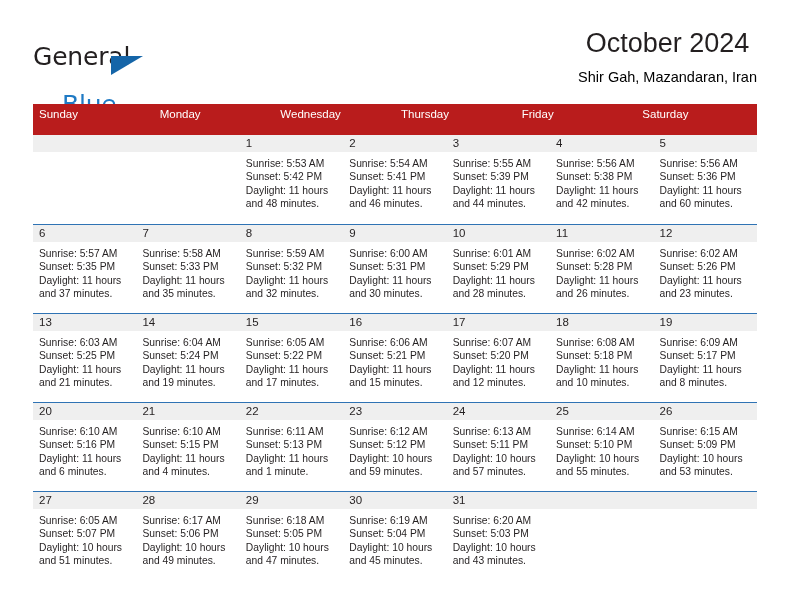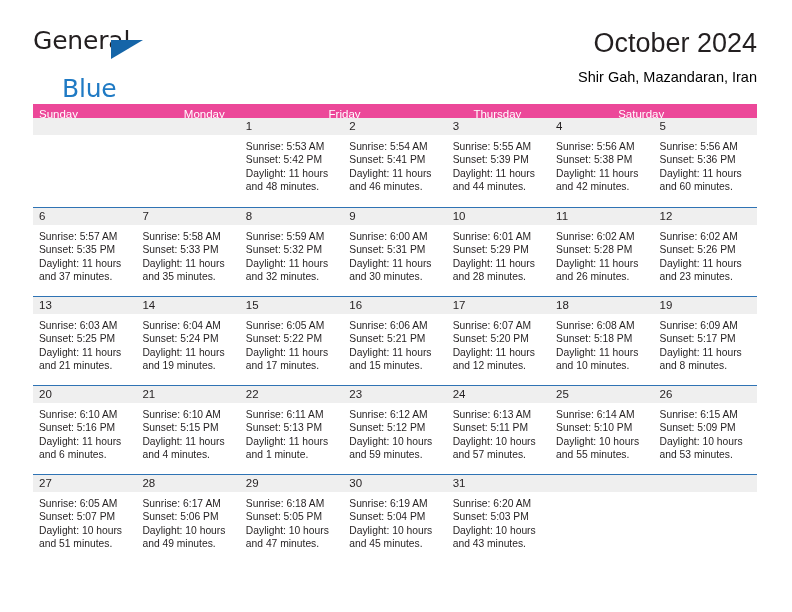--- a/index.html
+++ b/index.html
@@ -27,21 +27,21 @@
     position: absolute;
     left: 33px;
     top: 26px;
     right: 35px;
     height: 74px;
   }
 
   .brand {
     position: absolute;
     left: 0;
-    top: 0;
+    top: 16px;
     width: 210px;
     height: 56px;
     text-decoration: underline;
   }
   .brand-general {
     position: absolute;
     left: 0;
     top: 0;
     font-size: 25px;
     letter-spacing: -0.2px;
@@ -67,21 +67,21 @@
     width: 0;
     height: 0;
     border-left: 32px solid #1565a8;
     border-bottom: 19px solid transparent;
   }
 
   .title-block {
     position: absolute;
     right: 0;
     top: 0;
-    text-align: right;
+    text-align: center;
   }
   .cal-title {
     font-size: 27px;
     color: #231f20;
     line-height: 34px;
     font-weight: 400;
     white-space: nowrap;
   }
   .cal-subtitle {
     font-size: 14.5px;
@@ -95,22 +95,22 @@
   
   .calendar {
     position: absolute;
     left: 33px;
     top: 104px;
     width: 724px;
   }
 
   .dow-row {
     display: flex;
-    background: #ec4899;
-    height: 14px;
+    background: #b91c1c;
+    height: 31px;
   }
   .dow {
     flex: 1 1 0;
     color: #ffffff;
     font-size: 11.5px;
     line-height: 21px;
     padding-left: 6px;
     box-sizing: border-box;
     white-space: nowrap;
   }
@@ -171,22 +171,23 @@
       <div class="cal-title">October 2024</div>
       <div class="cal-subtitle">Shir Gah, Mazandaran, Iran</div>
     </div>
 
   </div>
 
   <div class="calendar">
     <div class="dow-row">
         <div class="dow">Sunday</div>
         <div class="dow">Monday</div>
+        <div class="dow">Wednesday</div>
+        <div class="dow">Thursday</div>
         <div class="dow">Friday</div>
-        <div class="dow">Thursday</div>
         <div class="dow">Saturday</div>
       </div>
     <div class="weeks-container">
         <div class="week">
           <div class="cell empty">
             <div class="daynum-band"></div>
             <div class="detail"></div>
           </div>
           <div class="cell empty">
             <div class="daynum-band"></div>

